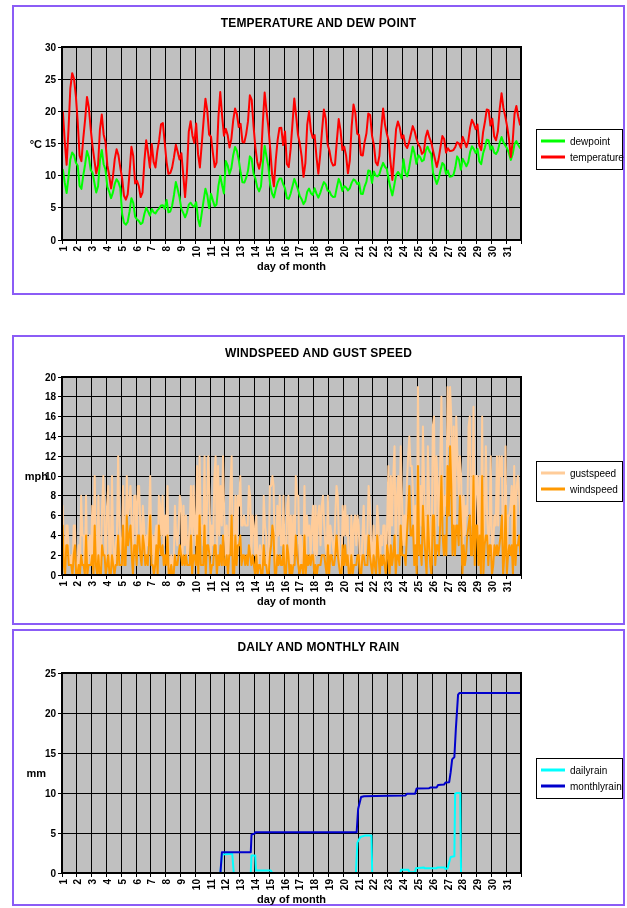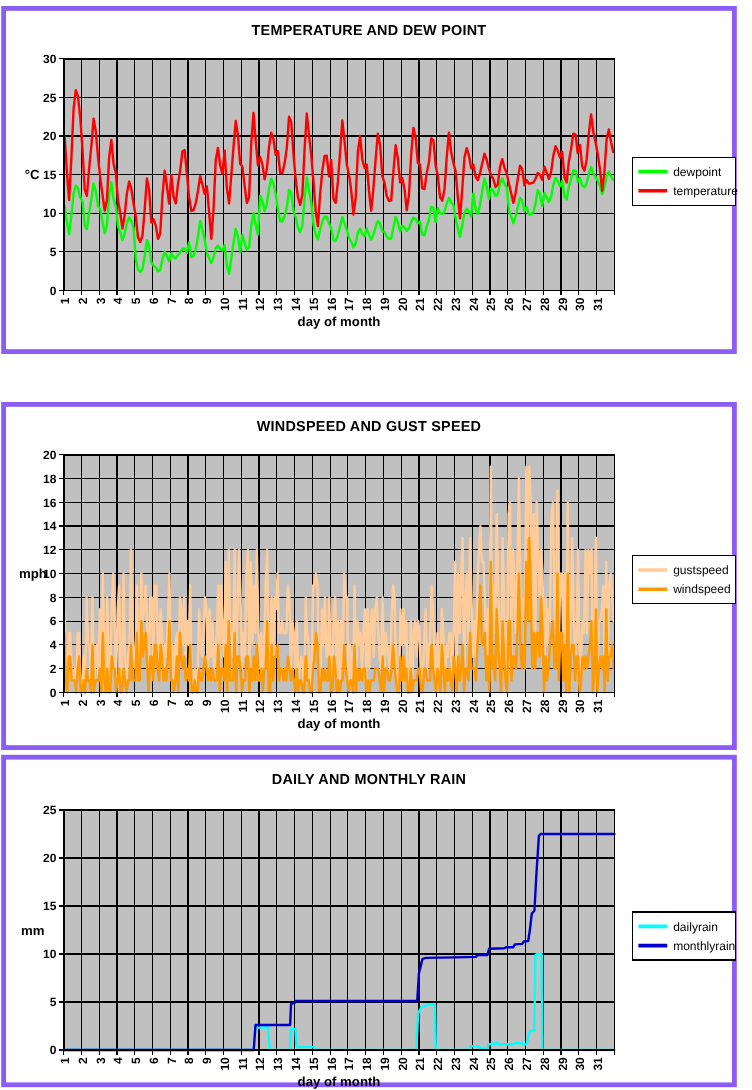--- a/index.html
+++ b/index.html
@@ -1,18 +1,18 @@
 <!DOCTYPE html>
 <html><head>
 <meta charset="utf-8">
 <style>
   html,body{margin:0;padding:0;background:#FFFFFF;}
   .page{position:relative;width:627px;height:908px;background:#FFFFFF;overflow:hidden;
         font-family:"Liberation Sans",sans-serif;}
-  .panel{position:absolute;left:1px;width:613px;border:4px solid #8b5cf6;background:#FFFFFF;
+  .panel{position:absolute;left:12px;width:613px;border:2px solid #8b5cf6;background:#FFFFFF;
          box-sizing:border-box;}
   #panel-0{top:5px;height:290px;}
   #panel-1{top:317px;height:290px;margin-top:18px;}
   #panel-2{top:629px;height:277px;padding-left:24px;}
   .chart-title{position:absolute;top:9px;left:0;right:0;margin:0;text-align:center;
                font:bold 12px "Liberation Sans",sans-serif;color:#000;letter-spacing:.2px;}
   svg.chart{position:absolute;left:0;top:0;}
   svg .tick-label{font:bold 10px "Liberation Sans",sans-serif;fill:#000;}
   svg .axis-title{font:bold 11px "Liberation Sans",sans-serif;fill:#000;}
   svg .unit-label{font:bold 11px "Liberation Sans",sans-serif;fill:#000;}

